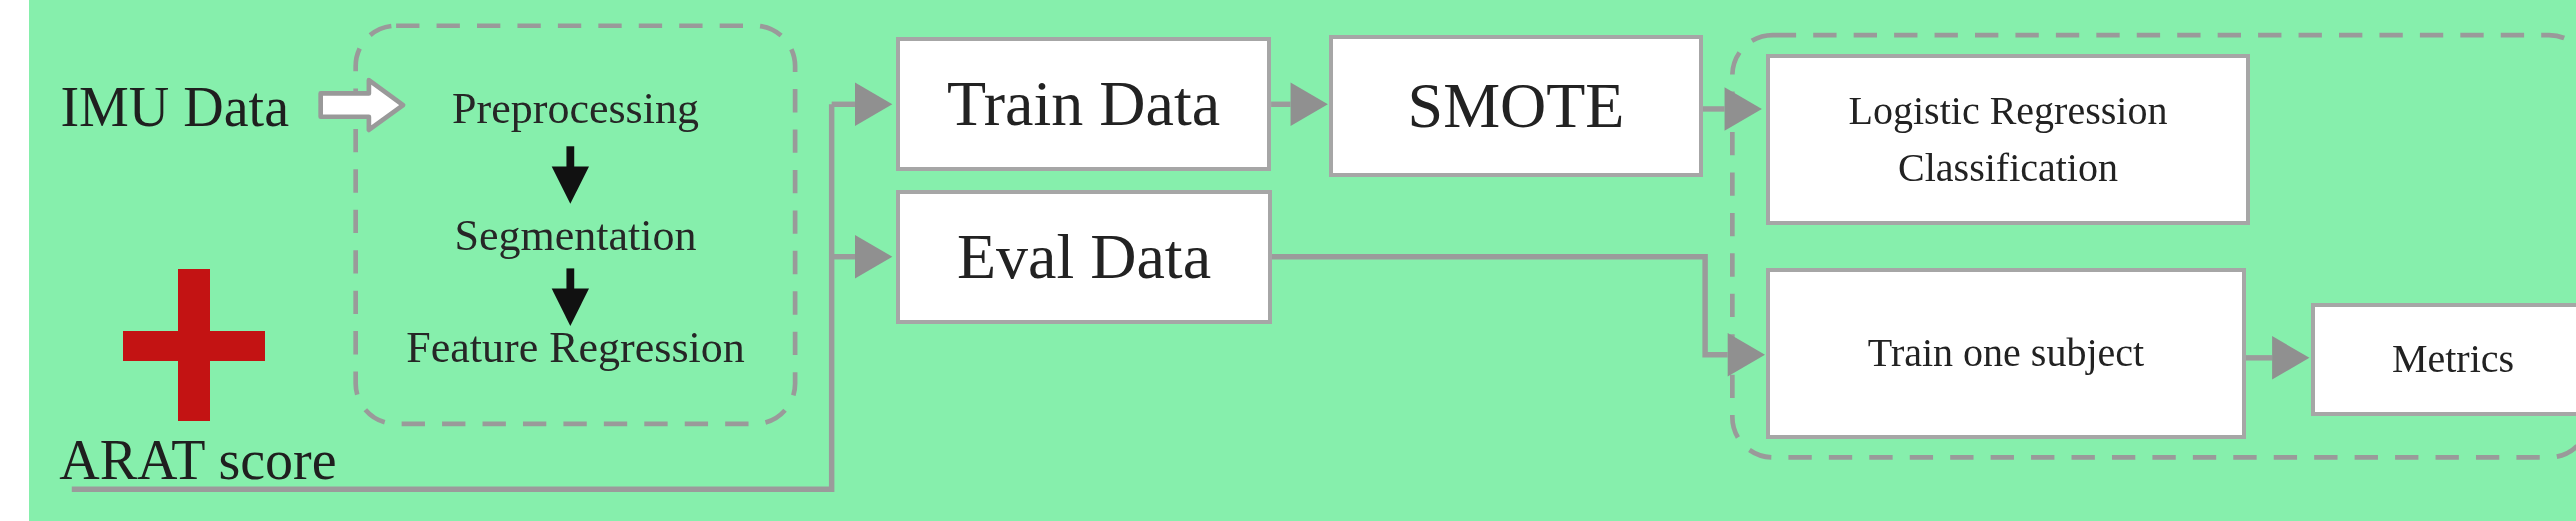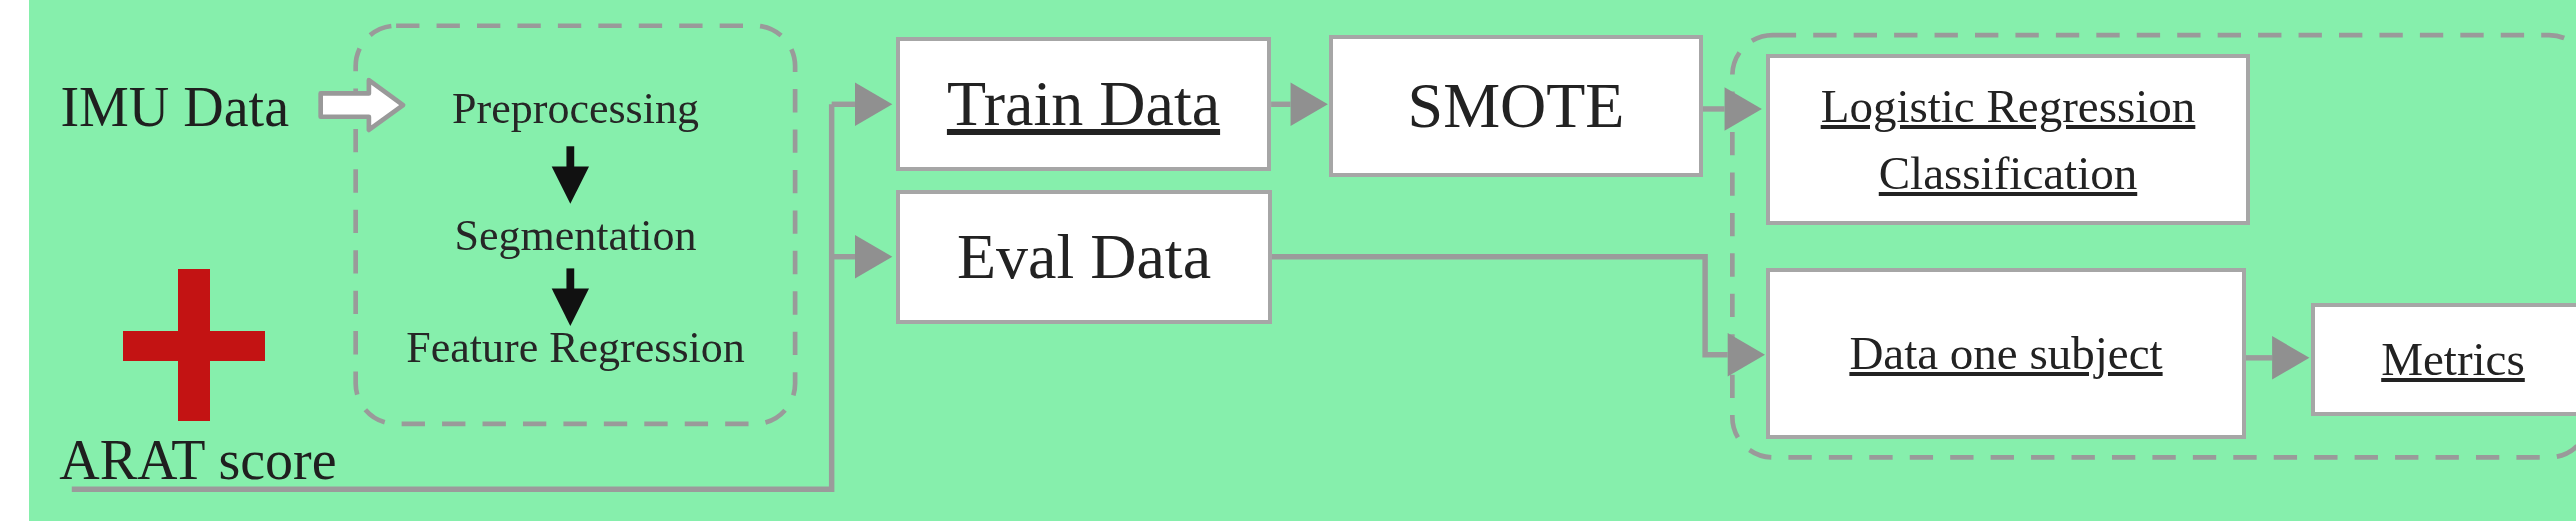--- a/index.html
+++ b/index.html
@@ -24,21 +24,21 @@
     background: #ffffff;
     display: flex;
     flex-direction: column;
     align-items: center;
     justify-content: center;
     text-align: center;
     box-sizing: border-box;
     color: #222222;
   }
   .big-label   { font-size: 64px; line-height: 1.05; }
-  .small-label { font-size: 47px; line-height: 1.42; text-decoration: underline; }
+  .small-label { font-size: 40px; line-height: 1.42; }
   .free-label {
     position: absolute;
     text-align: center;
     font-size: 56px;
     line-height: 62px;
     height: 62px;
     color: #1f1f1f;
     white-space: nowrap;
   }
   .step-label {
@@ -100,39 +100,39 @@
   <div class="plus-bar" style="left:149px; top:269px; width:32px; height:152px;"></div>
   <div class="plus-bar" style="left:94px; top:331px; width:142px; height:29.6px;"></div>
 
   <div class="free-label" style="left:11.7px; top:76px; width:268px;">IMU Data</div>
   <div class="free-label" style="left:19.4px; top:429px; width:299px;">ARAT score</div>
 
   <div class="step-label" style="top:78px;">Preprocessing</div>
   <div class="step-label" style="top:205px;">Segmentation</div>
   <div class="step-label" style="top:317px;">Feature Regression</div>
 
-  <div class="node-box" style="left:867px; top:37px; width:375px; height:134px;text-decoration:underline;">
+  <div class="node-box" style="left:867px; top:37px; width:375px; height:134px;">
     <span class="big-label">Train Data</span>
   </div>
 
   <div class="node-box" style="left:867px; top:190px; width:376px; height:134px;">
     <span class="big-label">Eval Data</span>
   </div>
 
   <div class="node-box" style="left:1300px; top:35px; width:374px; height:142px;">
     <span class="big-label">SMOTE</span>
   </div>
 
   <div class="node-box" style="left:1737px; top:54px; width:484px; height:171px;">
     <span class="small-label">Logistic Regression</span>
     <span class="small-label">Classification</span>
   </div>
 
   <div class="node-box" style="left:1737px; top:268px; width:480px; height:171px;">
-    <span class="small-label">Data one subject</span>
+    <span class="small-label">Train one subject</span>
   </div>
 
   <div class="node-box" style="left:2282px; top:303px; width:284px; height:113px;">
     <span class="small-label">Metrics</span>
   </div>
 
 </div>
 
 
 </body></html>

